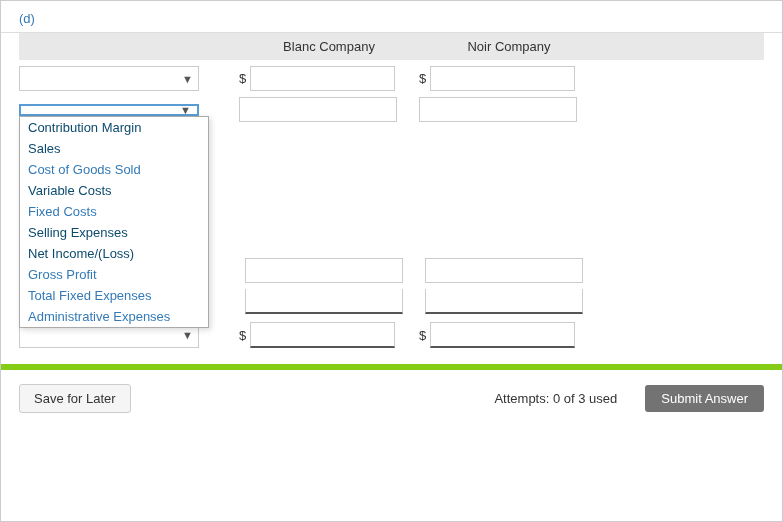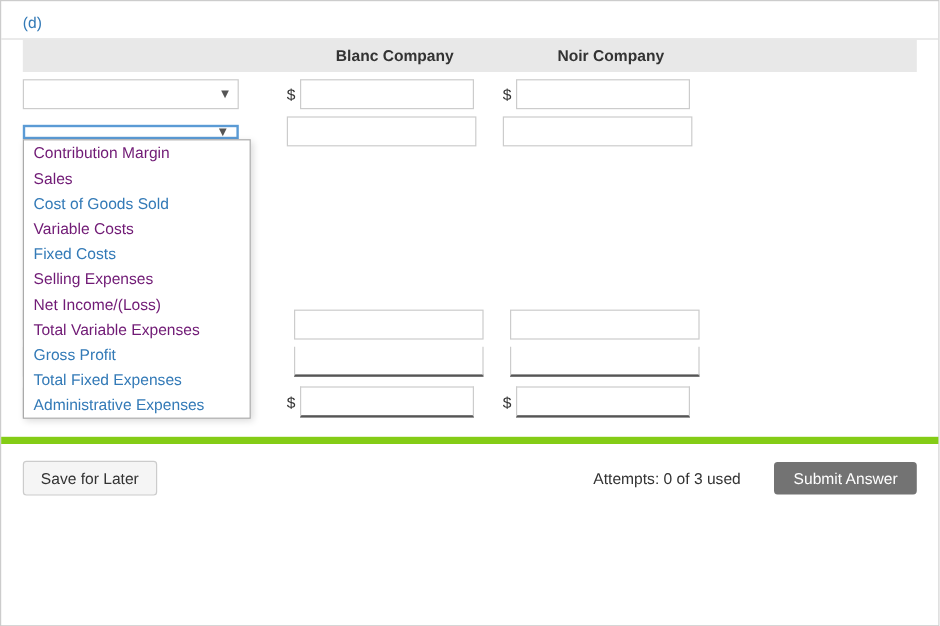--- a/index.html
+++ b/index.html
@@ -52,21 +52,21 @@
       padding: 6px 0;
       margin-bottom: 0;
     }
     .header-row .label-col {
       width: 220px;
       flex-shrink: 0;
     }
     .header-row .company-col {
       width: 180px;
       text-align: center;
-      font-weight: bold;
+      font-weight: normal;
       font-size: 13px;
       color: #333;
     }
     .data-row {
       display: flex;
       align-items: center;
       margin-top: 6px;
     }
     .label-col {
       width: 220px;
@@ -151,21 +151,21 @@
       left: 0;
       width: 190px;
       background: #fff;
       border: 1px solid #aaa;
       z-index: 100;
       box-shadow: 2px 2px 6px rgba(0,0,0,0.15);
     }
     .dropdown-list .item {
       padding: 3px 8px;
       font-size: 13px;
-      color: #701a75;
+      color: #0c4a6e;
       cursor: pointer;
       white-space: nowrap;
     }
     .dropdown-list .item.highlighted {
       color: #337ab7;
     }
 
     .footer-area {
       display: flex;
       justify-content: space-between;
@@ -258,21 +258,20 @@
             <span class="arrow">▼</span>
           </div>
           <div class="dropdown-list">
             <div class="item">Contribution Margin</div>
             <div class="item">Sales</div>
             <div class="item highlighted">Cost of Goods Sold</div>
             <div class="item">Variable Costs</div>
             <div class="item highlighted">Fixed Costs</div>
             <div class="item">Selling Expenses</div>
             <div class="item">Net Income/(Loss)</div>
-            <div class="item">Total Variable Expenses</div>
             <div class="item highlighted">Gross Profit</div>
             <div class="item highlighted">Total Fixed Expenses</div>
             <div class="item highlighted">Administrative Expenses</div>
           </div>
         </div>
       </div>
       <div style="display:flex; align-items:center; width:180px;">
         <input type="text" class="plain-input" value="" style="margin-left: 0px; width: 158px;">
       </div>
       <div style="display:flex; align-items:center; width:180px;">

